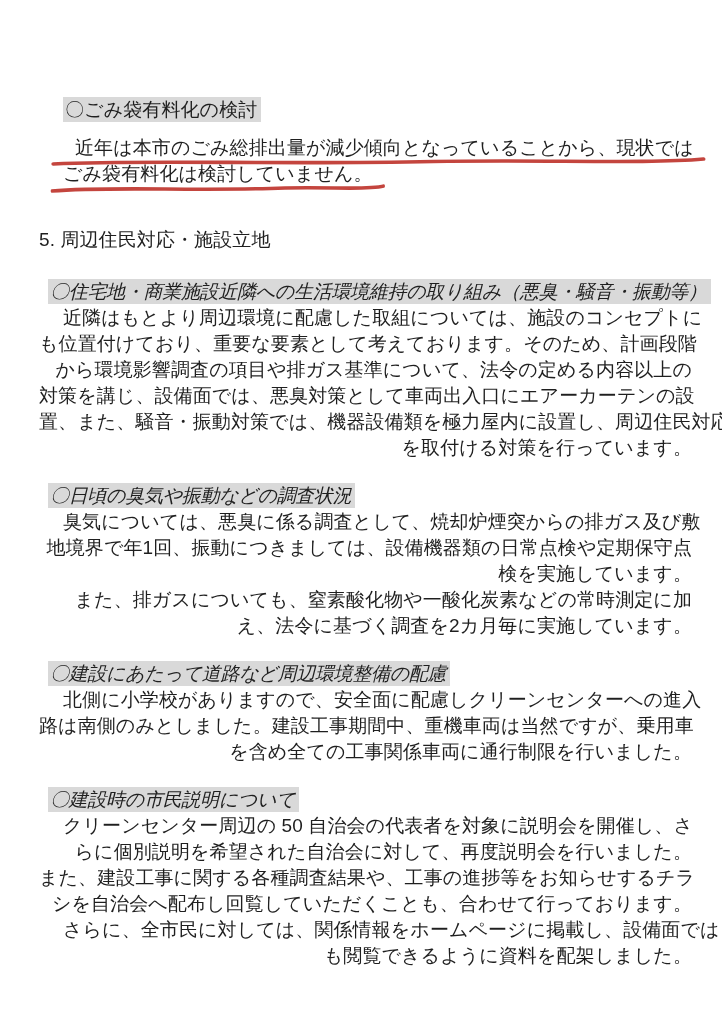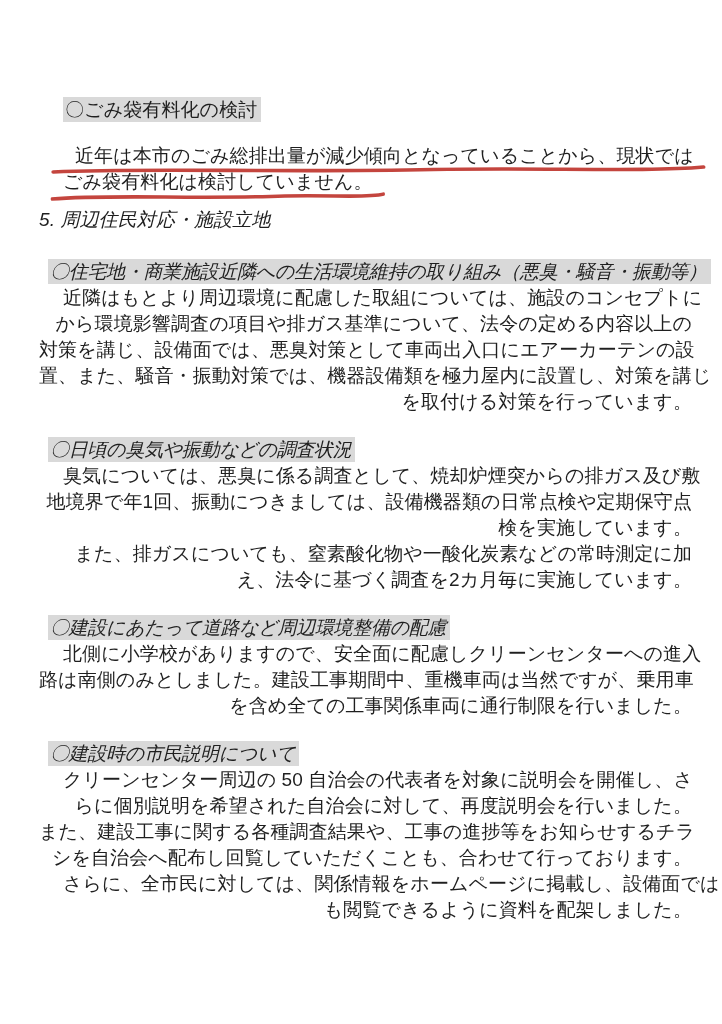--- a/index.html
+++ b/index.html
@@ -15,32 +15,32 @@
     font-size: 19px;
     line-height: 26px;
     letter-spacing: 0.1px;
     overflow: hidden;
   }
   .hl {
     background: #d9d9d9;
     padding: 2px 4px 2px 2px;
   }
   .topic-block { margin-left: 24px; }
-  .answer { margin-top: 20px; }
+  .answer { margin-top: 12px; }
   .answer-line { position: relative; width: fit-content; max-width: 100%; white-space: nowrap; }
   .answer-line.indent { padding-left: 12px; }
   .underline-svg {
     position: absolute;
     left: -13px;
     bottom: -8px;
     width: calc(100% + 26px);
     height: 14px;
     overflow: visible;
   }
-  .section-title { margin-top: 12px; font-style: italic; }
+  .section-title { margin-top: 40px; }
   .subsection-heading { margin-top: 22px; margin-left: 9px; white-space: nowrap; letter-spacing: -0.3px; font-style: italic; }
   .subsection-heading.first { margin-top: 26px; }
   .para .line { white-space: nowrap; text-align: right; }
   .para .line.indent { text-indent: 24px; }
 </style>
 </head>
 <body>
 
 <div class="page">
 
@@ -65,23 +65,24 @@
   </div>
 
   <div class="section-title">5. 周辺住民対応・施設立地</div>
 
   <div class="subsection">
     <div class="subsection-heading first">
       <span class="hl">〇住宅地・商業施設近隣への生活環境維持の取り組み（悪臭・騒音・振動等）</span>
     </div>
     <div class="para">
       <div class="line indent">近隣はもとより周辺環境に配慮した取組については、施設のコンセプトに</div>
+      <div class="line">も位置付けており、重要な要素として考えております。そのため、計画段階</div>
       <div class="line">から環境影響調査の項目や排ガス基準について、法令の定める内容以上の</div>
       <div class="line">対策を講じ、設備面では、悪臭対策として車両出入口にエアーカーテンの設</div>
-      <div class="line">置、また、騒音・振動対策では、機器設備類を極力屋内に設置し、対策を講じ</div>
+      <div class="line">置、また、騒音・振動対策では、機器設備類を極力屋内に設置し、周辺住民対応</div>
       <div class="line">を取付ける対策を行っています。</div>
     </div>
   </div>
 
   <div class="subsection">
     <div class="subsection-heading">
       <span class="hl">〇日頃の臭気や振動などの調査状況</span>
     </div>
     <div class="para">
       <div class="line indent">臭気については、悪臭に係る調査として、焼却炉煙突からの排ガス及び敷</div>

